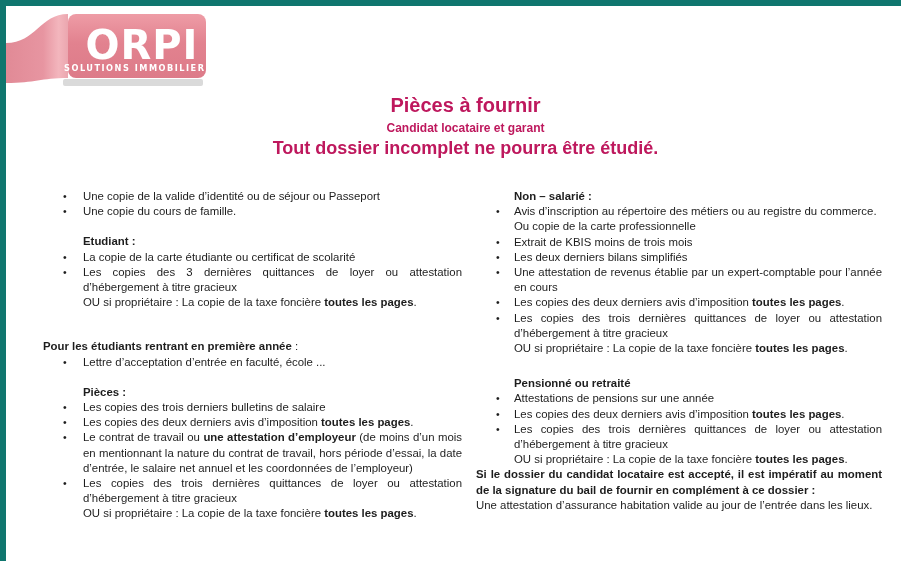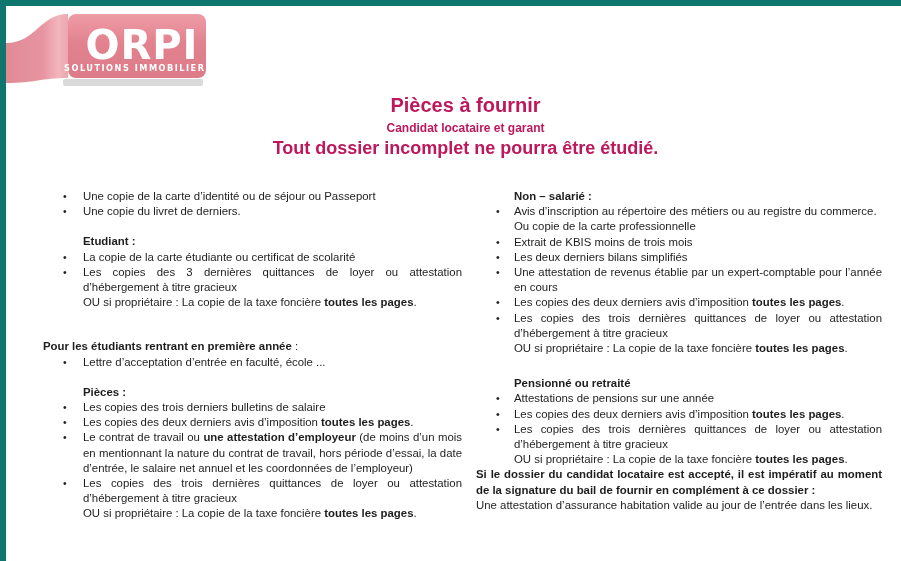--- a/index.html
+++ b/index.html
@@ -54,25 +54,25 @@
   <div class="titleblock">
     <div class="title">Pièces à fournir</div>
     <div class="sub1">Candidat locataire et garant</div>
     <div class="sub2">Tout dossier incomplet ne pourra être étudié.</div>
   </div>
 
   <div class="col col-left">
       <div class="block" style="margin-top: 0px;">
         <div class="item">
           <div class="bullet">•</div>
-          <div class="txt"><span class="nb">Une copie de la carte d’identité ou de séjour ou Passeport</span></div>
+          <div class="txt"><span class="nb">Une copie de la valide d’identité ou de séjour ou Passeport</span></div>
         </div>
         <div class="item">
           <div class="bullet">•</div>
-          <div class="txt"><span class="nb">Une copie du livret de derniers.</span></div>
+          <div class="txt"><span class="nb">Une copie du cours de famille.</span></div>
         </div>
       </div>
       <div class="block" style="margin-top: 15px;">
         <div class="heading"><b>Etudiant :</b></div>
         <div class="item">
           <div class="bullet">•</div>
           <div class="txt"><span class="nb">La copie de la carte étudiante ou certificat de scolarité</span></div>
         </div>
         <div class="item">
           <div class="bullet">•</div>

